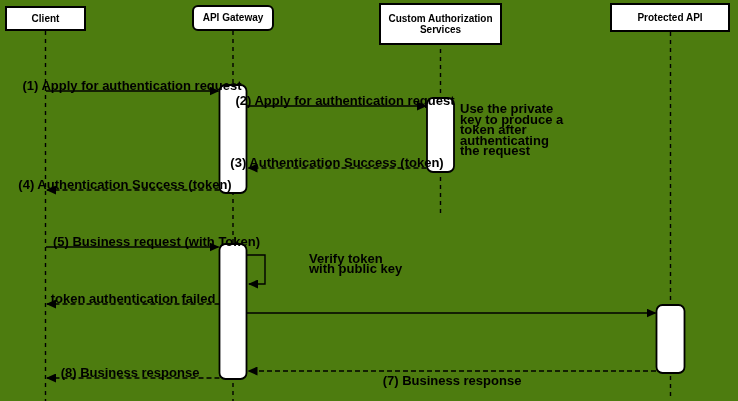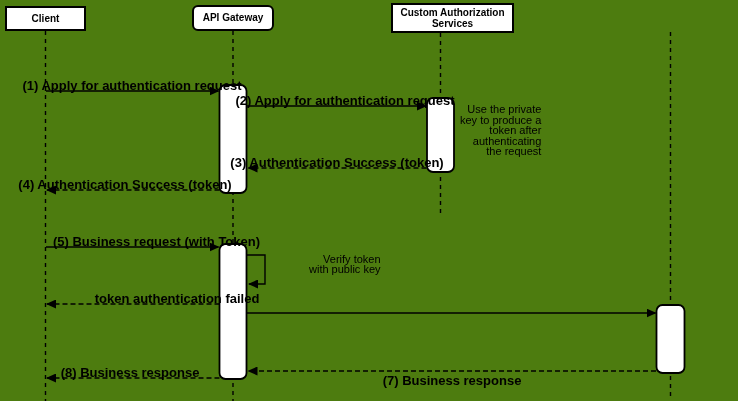--- a/index.html
+++ b/index.html
@@ -32,26 +32,25 @@
     transform: translateX(-50%);
     white-space: nowrap;
     font-size: 13px;
     font-weight: bold;
     color: #000000;
     z-index: 4;
   }
   .free-label {
     position: absolute;
     white-space: pre-line;
-    font-size: 11px;
-    font-weight: normal;
+    font-size: 13px;
+    font-weight: bold;
     color: #000000;
     line-height: 10.5px;
     z-index: 4;
-    text-align: right;
   }
   .lifeline { stroke: #000000; stroke-width: 1.4; stroke-dasharray: 4 4; fill: none; }
   .activation { fill: #ffffff; stroke: #000000; stroke-width: 1.8; }
   .msg-solid { stroke: #000000; stroke-width: 1.4; fill: none; }
   .msg-dashed { stroke: #000000; stroke-width: 1.4; stroke-dasharray: 5 3; fill: none; }
 </style>
 </head>
 <body>
 
 <div class="stage">
@@ -84,32 +83,35 @@
     <line class="msg-dashed" x1="656" y1="371" x2="248.5" y2="371" marker-end="url(#arrow)"></line>
     <line class="msg-dashed" x1="219.5" y1="378" x2="47" y2="378" marker-end="url(#arrow)"></line>
   </svg>
 
   <div class="actor" style="left:5px; top:6px; width:81px; height:25px;">
     <span>Client</span>
   </div>
   <div class="actor" style="left:192px; top:5px; width:82px; height:26px;border-radius:6px;">
     <span>API Gateway</span>
   </div>
-  <div class="actor" style="left:391px; top:3px; width:123px; height:30px;">
+  <div class="actor" style="left:379px; top:3px; width:123px; height:42px;">
     <span>Custom Authorization Services</span>
+  </div>
+  <div class="actor" style="left:610px; top:3px; width:120px; height:29px;">
+    <span>Protected API</span>
   </div>
 
   <div class="msg-label" style="left:132px;   top:78px;">(1) Apply for authentication request</div>
   <div class="msg-label" style="left:345px; top:93px;">(2) Apply for authentication request</div>
   <div class="msg-label" style="left:337px;   top:155px;">(3) Authentication Success (token)</div>
   <div class="msg-label" style="left:125px;   top:177px;">(4) Authentication Success (token)</div>
   <div class="msg-label" style="left:132.5px; top:234px;padding-left:48px;">(5) Business request (with Token)</div>
   <div class="free-label" style="left:268px;  top:254px; line-height:10px;margin-left:41px;">Verify token
 with public key</div>
-  <div class="msg-label" style="left:133px;   top:291px;margin-left:44px;">token authentication failed</div>
+  <div class="msg-label" style="left:133px;   top:291px;">token authentication failed</div>
   <div class="msg-label" style="left:452px;   top:373px;">(7) Business response</div>
   <div class="msg-label" style="left:130px;   top:365px;">(8) Business response</div>
 
   <div class="free-label" style="left:460px; top:104px;">Use the private
 key to produce a
 token after
 authenticating
 the request</div>
 
 </div>

